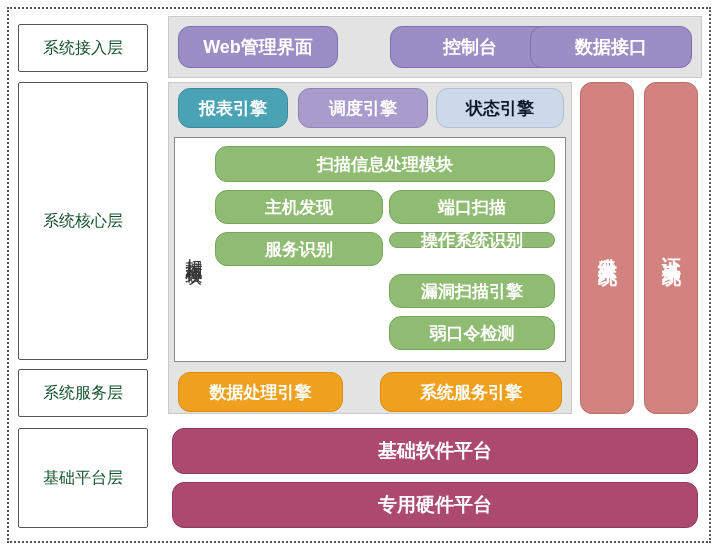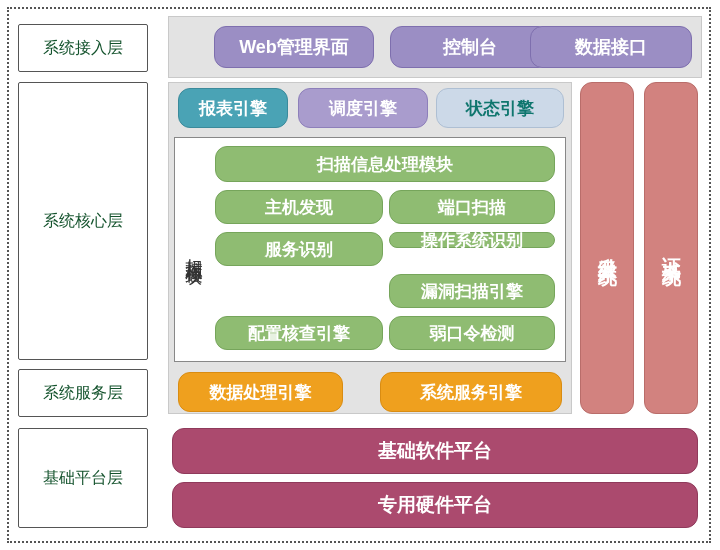--- a/index.html
+++ b/index.html
@@ -67,21 +67,21 @@
     font-size: 17px;
   }
   .lavender {
     background: #a99ccd;
     border: 1.5px solid #8d7fba;
     font-size: 17px;
   }
   .paleblue {
     background: #ccd9e8;
     border: 1.5px solid #aebfd3;
-    color: #0f766e;
+    color: #0f172a;
     font-size: 17px;
   }
   .green {
     background: #8fbc72;
     border: 1.5px solid #76a55b;
     font-size: 17px;
   }
   .orange {
     background: #efa01e;
     border: 1.5px solid #d98c12;
@@ -146,21 +146,21 @@
   <div class="box layer-label" style="left:18px; top:82px; width:130px; height:278px;">系统核心层</div>
 
   <div class="box layer-label" style="left:18px; top:369px; width:130px; height:48px;">系统服务层</div>
 
   <div class="box layer-label" style="left:18px; top:428px; width:130px; height:100px;">基础平台层</div>
 
   <div class="grey-panel" style="left:168px; top:16px; width:534px; height:62px;"></div>
 
   <div class="grey-panel" style="left:168px; top:82px; width:404px; height:332px;"></div>
 
-  <div class="box pill purple" style="left:178px; top:26px; width:160px; height:42px;margin-left:36px;">Web管理界面</div>
+  <div class="box pill purple" style="left:178px; top:26px; width:160px; height:42px;">Web管理界面</div>
   <div class="box pill purple" style="left:348px; top:26px; width:160px; height:42px;margin-left:42px;">控制台</div>
   <div class="box pill purple" style="left:530px; top:26px; width:162px; height:42px;">数据接口</div>
 
   <div class="box pill teal" style="left:178px; top:88px; width:110px; height:40px;">报表引擎</div>
   <div class="box pill lavender" style="left:298px; top:88px; width:130px; height:40px;">调度引擎</div>
   <div class="box pill paleblue" style="left:436px; top:88px; width:128px; height:40px;">状态引擎</div>
 
   <div class="core-container" style="left:174px; top:137px; width:392px; height:225px;">
 
     <div class="core-side-label" style="left:4px; top:4px; width:30px; height:217px;">扫描核心模块</div>
@@ -168,21 +168,20 @@
     <div class="box pill green" style="left:40px; top:8px; width:340px; height:36px;">扫描信息处理模块</div>
 
     <div class="box pill green" style="left:40px; top:52px; width:168px; height:34px;">主机发现</div>
     <div class="box pill green" style="left:214px; top:52px; width:166px; height:34px;">端口扫描</div>
 
     <div class="box pill green" style="left:40px; top:94px; width:168px; height:34px;">服务识别</div>
     <div class="box pill green" style="left:214px; top:94px; width:166px; height:16px;border-radius:9px;">操作系统识别</div>
 
     <div class="box pill green" style="left:214px; top:136px; width:166px; height:34px;">漏洞扫描引擎</div>
 
-    <div class="box pill green" style="left:40px; top:178px; width:168px; height:34px;">配置核查引擎</div>
     <div class="box pill green" style="left:214px; top:178px; width:166px; height:34px;">弱口令检测</div>
   </div>
 
   <div class="box pill salmon vertical" style="left:580px; top:82px; width:54px; height:332px;">升级系统</div>
   <div class="box pill salmon vertical" style="left:644px; top:82px; width:54px; height:332px;">证书系统</div>
 
   <div class="box pill orange" style="left:178px; top:372px; width:165px; height:40px;">数据处理引擎</div>
   <div class="box pill maroon" style="left:172px; top:428px; width:526px; height:46px;">基础软件平台</div>
 
   <div class="box pill orange" style="left:380px; top:372px; width:182px; height:40px;">系统服务引擎</div>

